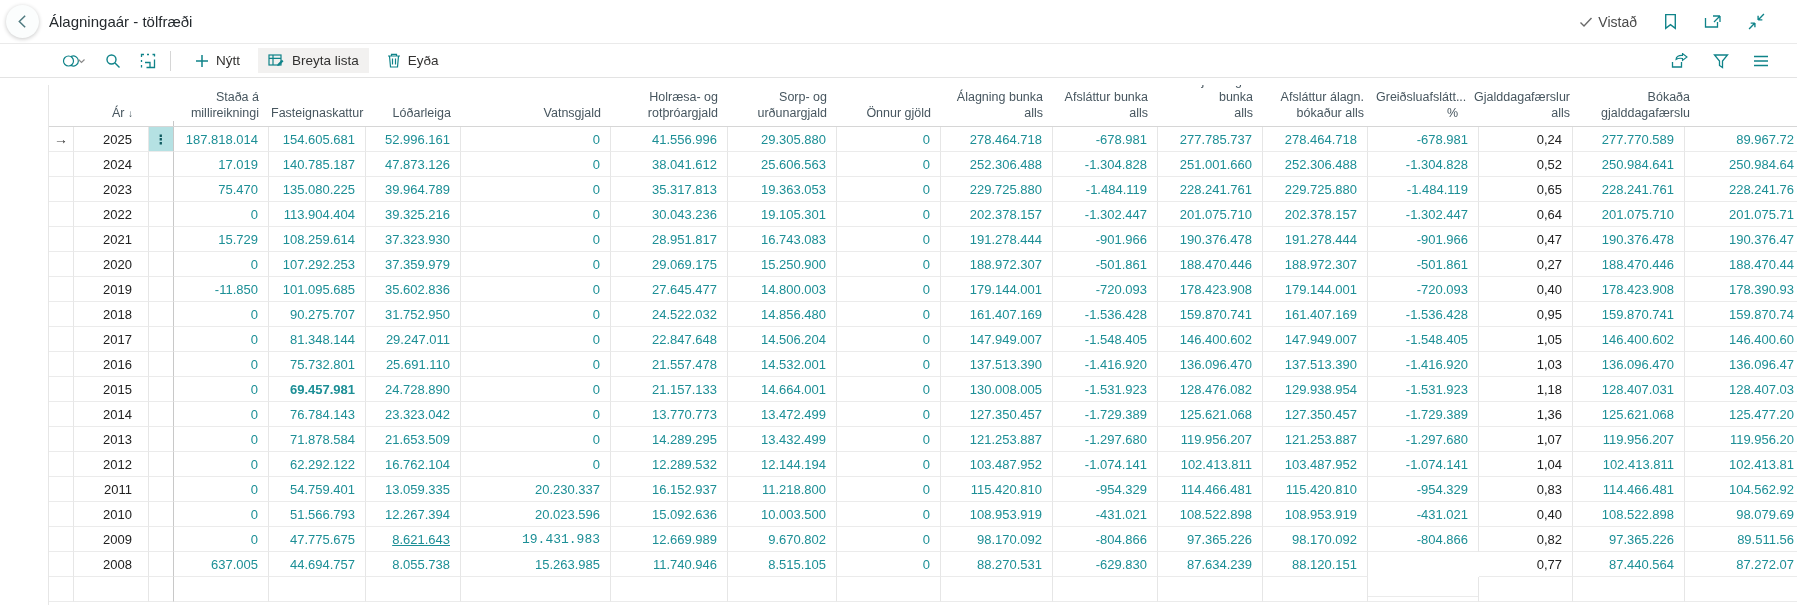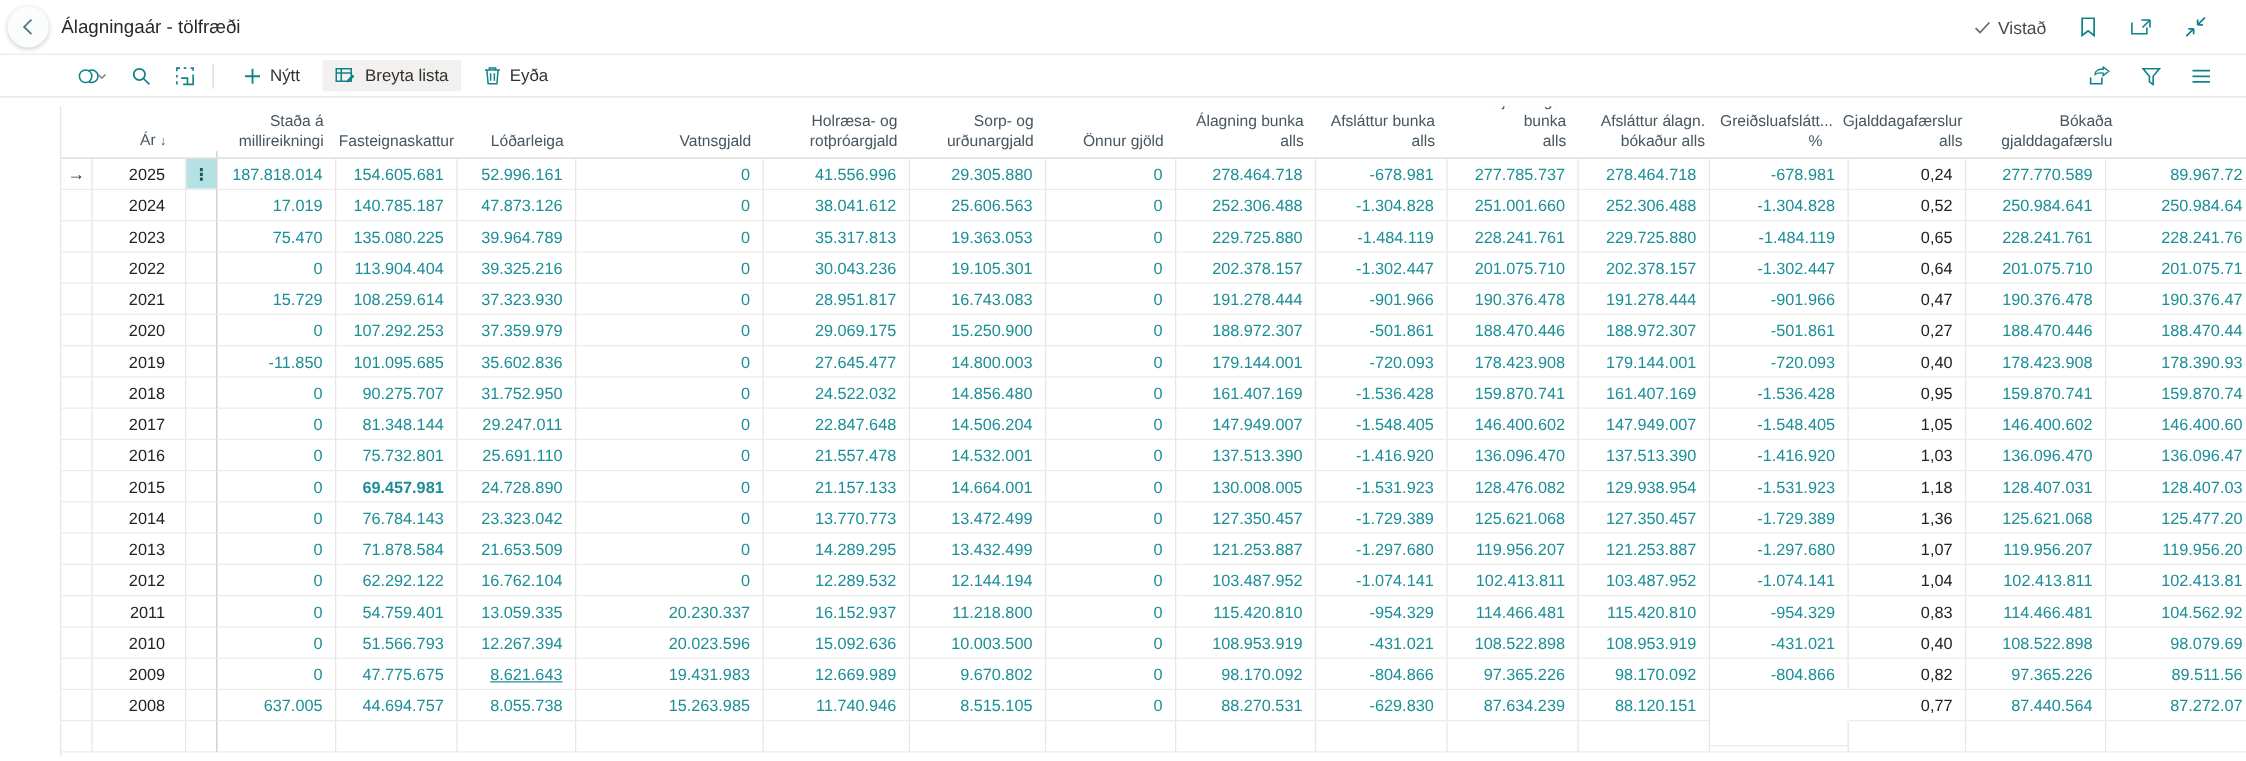--- a/index.html
+++ b/index.html
@@ -510,21 +510,21 @@
         <div class="cell" style="width: 112px;">108.522.898</div>
         <div class="cell" style="width: 120px;">98.079.69</div>
       </div>
       <div class="brow">
         <div class="cell arrowcell" style="width: 25px;"></div>
         <div class="cell yearcell" style="width: 75px;">2009</div>
         <div class="cell ellcell frozen-edge" style="width: 25px;"></div>
         <div class="cell" style="width: 95px;">0</div>
         <div class="cell" style="width: 97px; text-align: center;">47.775.675</div>
         <div class="cell" style="width: 95px; text-decoration: underline;">8.621.643</div>
-        <div class="cell" style="width: 150px;">19.431.983</div>
+        <div class="cell" style="width: 150px; font-family: Liberation Mono, monospace;">19.431.983</div>
         <div class="cell" style="width: 117px;">12.669.989</div>
         <div class="cell" style="width: 109px;">9.670.802</div>
         <div class="cell" style="width: 104px;">0</div>
         <div class="cell" style="width: 112px;">98.170.092</div>
         <div class="cell" style="width: 105px;">-804.866</div>
         <div class="cell" style="width: 105px;">97.365.226</div>
         <div class="cell" style="width: 105px;">98.170.092</div>
         <div class="cell" style="width: 111px;">-804.866</div>
         <div class="cell dark" style="width: 94px;">0,82</div>
         <div class="cell" style="width: 112px;">97.365.226</div>

